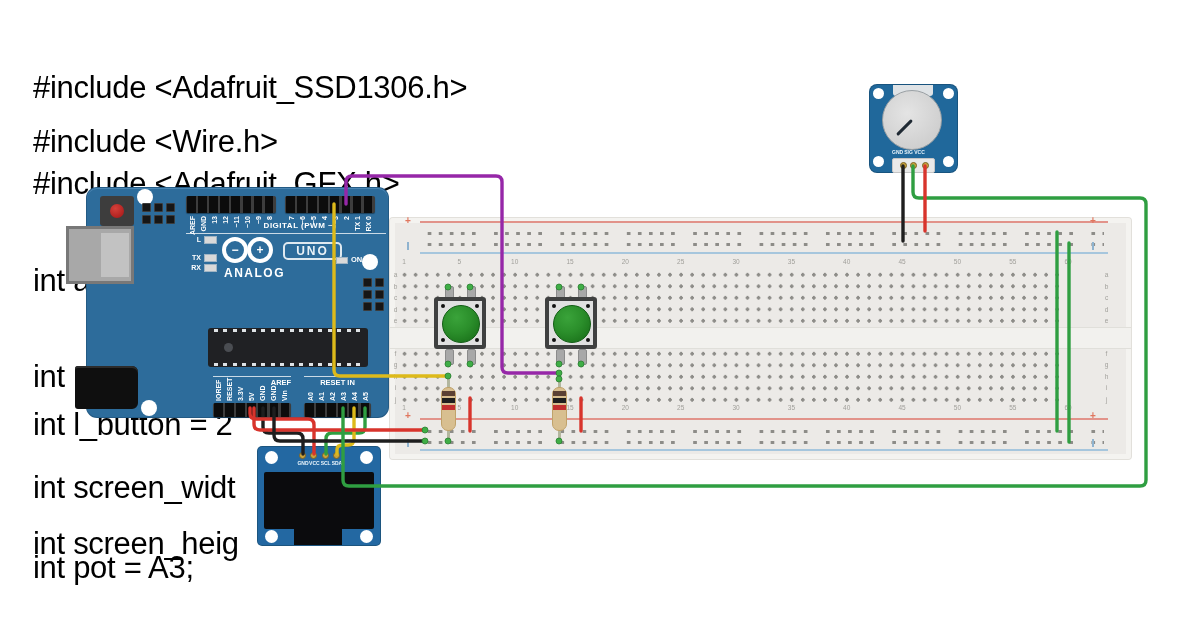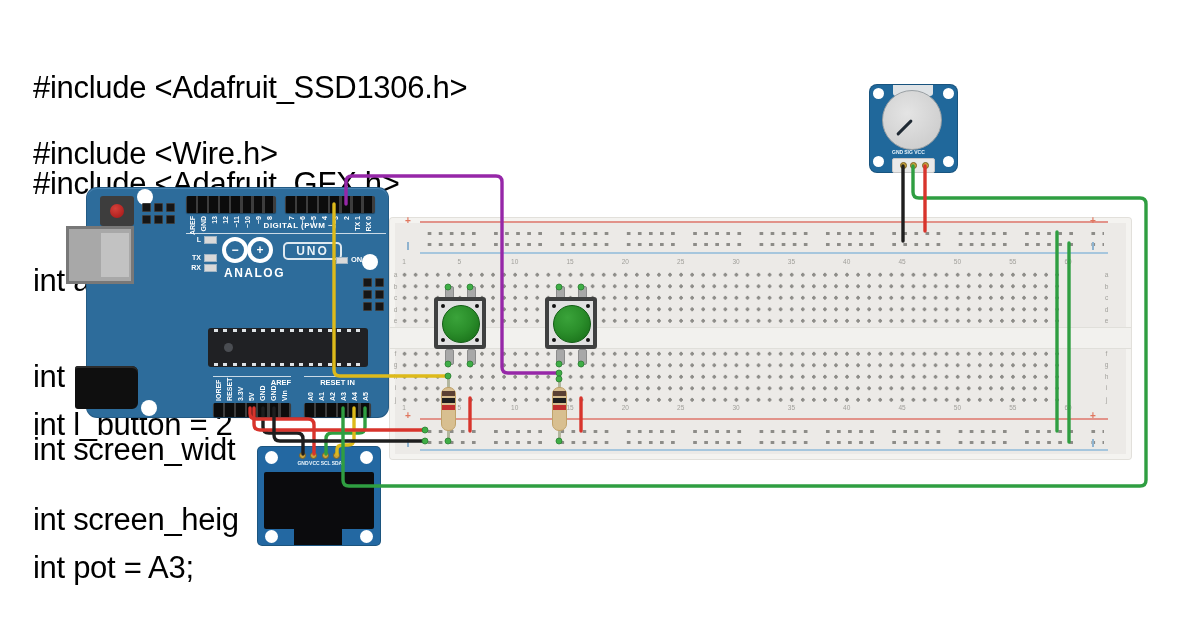--- a/index.html
+++ b/index.html
@@ -2,22 +2,22 @@
 <html><head>
 <meta charset="utf-8">
 <style>
   html,body{margin:0;padding:0;background:#fff;}
   #canvas{position:relative;width:1200px;height:630px;background:#ffffff;overflow:hidden;
           font-family:"Liberation Sans",sans-serif;}
 
   
   .code-line{position:absolute;left:33px;color:#000000;font-size:31px;line-height:36px;
              letter-spacing:-0.3px;white-space:pre;z-index:1;}
-  .cl0{top:70px}.cl1{top:136px}.cl2{top:166px}.cl3{top:263px}.cl4{top:359px}
-  .cl5{top:407px}.cl6{top:432px}.cl7{top:502px}.cl8{top:550px}
+  .cl0{top:70px}.cl1{top:124px}.cl2{top:166px}.cl3{top:263px}.cl4{top:359px}
+  .cl5{top:407px}.cl6{top:470px}.cl7{top:526px}.cl8{top:550px}
 
   
   #breadboard{position:absolute;left:390px;top:218px;width:741px;height:241px;z-index:2;
     background:#eceae7;border-radius:3px;
     box-shadow:inset 0 0 0 5px #f4f3f0, 0 0 0 1px #e2e0db;}
   .railline{position:absolute;height:2px;width:688px;left:30px;}
   .railline.red{background:#e2938a;}
   .railline.blue{background:#a6c6dd;}
   .rl-rt{top:3px}.rl-bt{top:34px}.rl-rb{top:200px}.rl-bb{top:231px}
   .railholes{position:absolute;left:34px;width:680px;height:22px;

